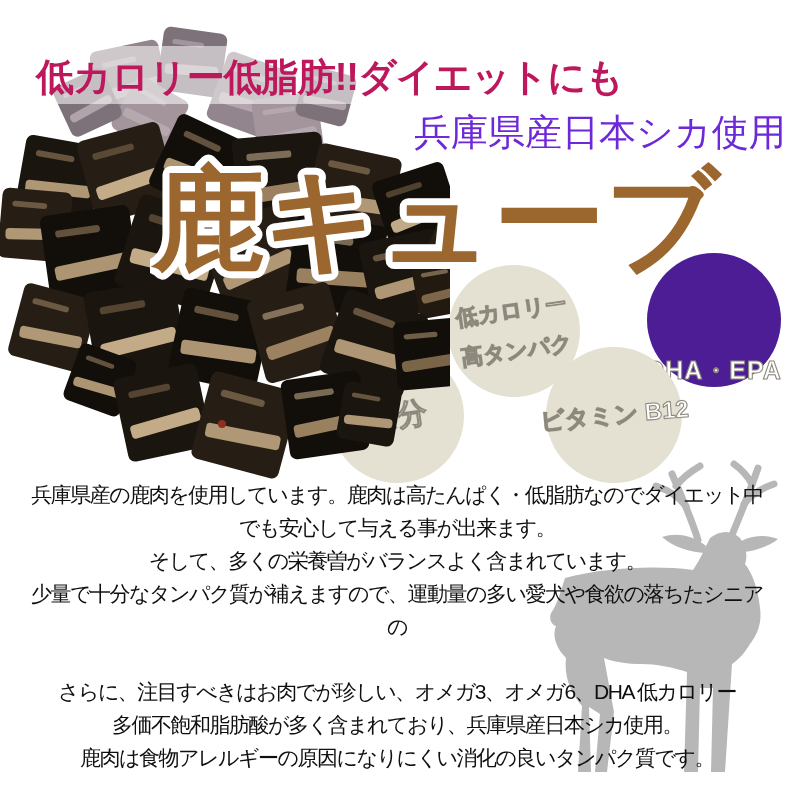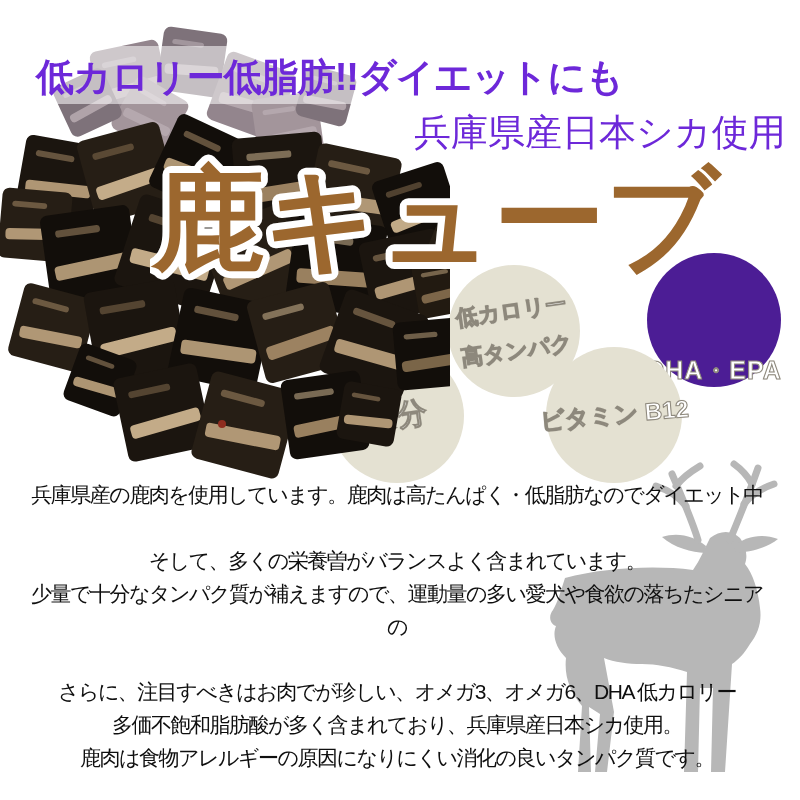--- a/index.html
+++ b/index.html
@@ -3,21 +3,21 @@
 <meta charset="utf-8">
 <style>
   html,body{margin:0;padding:0;background:#fff;}
   .page{position:relative;width:800px;height:800px;background:#ffffff;overflow:hidden;
         font-family:"Liberation Sans","DejaVu Sans",sans-serif;}
   .abs{position:absolute;}
   
   .photo{left:0;top:0;width:450px;height:480px;z-index:3;}
   
   .band{left:28px;top:46px;width:482px;height:58px;background:rgba(255,255,255,.55);z-index:4;}
-  .headline{left:36px;top:52px;z-index:5;font-size:38px;font-weight:bold;color:#6d28d9;
+  .headline{left:36px;top:52px;z-index:5;font-size:38px;font-weight:bold;color:#be185d;
             letter-spacing:-1px;white-space:nowrap;}
   .subtitle{left:414px;top:108px;z-index:5;font-size:37px;color:#6d28d9;
             font-family:"Liberation Serif","DejaVu Serif",serif;white-space:nowrap;}
   .title-svg{left:150px;top:144px;z-index:5;}
   
   .circle{border-radius:50%;z-index:2;display:flex;align-items:center;justify-content:center;}
   .badge-label{color:#ffffff;font-weight:bold;text-align:center;
                -webkit-text-stroke:1px #8d887c;text-shadow:0 0 1px #8d887c;white-space:nowrap;}
   .c1{left:448px;top:265px;width:132px;height:132px;}
   .c1 .badge-label{font-size:22px;line-height:1.8;transform:rotate(-8deg);}
@@ -253,21 +253,21 @@
       <path d="M128 26 C134 18 142 12 152 6"></path>
       <path d="M182 80 C190 60 198 42 210 8"></path>
       <path d="M196 44 C204 34 214 28 226 24"></path>
       <path d="M204 24 C199 15 193 9 186 4"></path>
     </g>
   </svg>
 
   <div class="abs body-copy">
     <p>
       <span>兵庫県産の鹿肉を使用しています。鹿肉は高たんぱく・低脂肪なのでダイエット中</span><br>
-      <br>
+      <span>でも安心して与える事が出来ます。</span><br>
       <span>そして、多くの栄養曽がバランスよく含まれています。</span><br>
       <span>少量で十分なタンパク質が補えますので、運動量の多い愛犬や食欲の落ちたシニアの</span><br>
     </p>
     <p>
       <span>さらに、注目すべきはお肉でが珍しい、オメガ3、オメガ6、DHA 低カロリー</span><br>
       <span>多価不飽和脂肪酸が多く含まれており、兵庫県産日本シカ使用。</span><br>
       <span>鹿肉は食物アレルギーの原因になりにくい消化の良いタンパク質です。</span>
     </p>
   </div>
 

